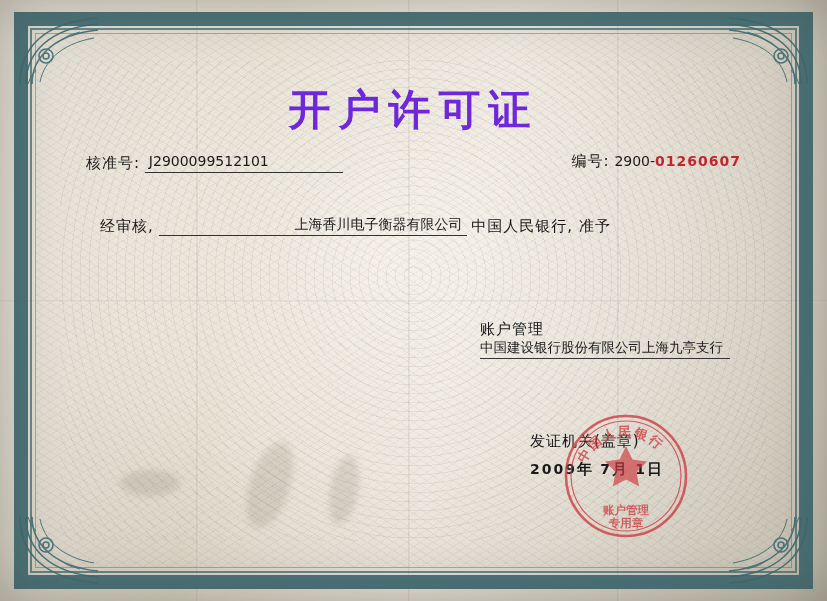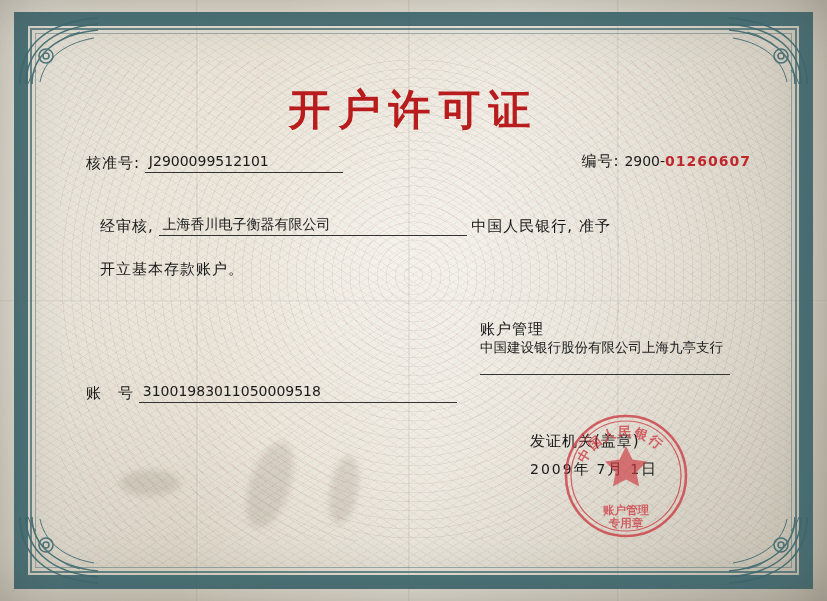--- a/index.html
+++ b/index.html
@@ -101,77 +101,77 @@
   }
   .title {
     position: absolute;
     left: 0; right: 0;
     top: 22px;
     text-align: center;
     font-family: "DejaVu Serif", "Liberation Serif", serif;
     font-weight: bold;
     font-size: 42px;
     letter-spacing: 8px;
-    color: #b91c1c;
+    color: #6d28d9;
     text-shadow: 0 1px 0 rgba(255,255,255,0.4);
   }
   .row { position: absolute; font-size: 15px; color: #1b1b1b; }
   .label {
     font-family: "DejaVu Sans", "Liberation Sans", sans-serif;
     font-size: 15px;
     color: #171717;
     letter-spacing: 1px;
     white-space: nowrap;
   }
   .value {
     font-family: "DejaVu Sans", "Liberation Sans", sans-serif;
     font-size: 14px;
     color: #1a1a1a;
     white-space: nowrap;
   }
   .uline {
     display: inline-block;
     border-bottom: 1px solid #333;
-    text-align: left;
+    text-align: right;
     vertical-align: bottom;
     padding: 0 4px 1px 4px;
     line-height: 18px;
     height: 19px;
     overflow: hidden;
   }
 
   
   .r-approve { left: 26px; top: 92px; }
   .r-approve .uline { width: 190px; text-align: left; }
-  .r-serial { right: 16px; top: 92px; text-align: center; }
+  .r-serial { right: 26px; top: 92px; text-align: center; }
   .serial-red { color: #c0272d; font-weight: bold; letter-spacing: 1px; }
 
   .r-line1 { left: 40px; top: 155px; width: 100%; }
   .r-line1 .uline { width: 300px; }
   .r-line2 { left: 40px; top: 200px; }
 
   .r-legal { left: 26px; top: 260px; }
   .r-legal .uline.name { width: 140px; }
   .r-bank { left: 420px; top: 260px; }
   .bank-val {
     display: inline-block;
     width: 250px;
     border-bottom: 1px solid #333;
     font-size: 13.5px;
     line-height: 17px;
     white-space: normal;
     vertical-align: top;
-    padding-bottom: 18px;
+    padding-bottom: 2px;
   }
 
   .r-account { left: 26px; top: 322px; }
   .r-account .uline { width: 310px; text-align: left; }
 
   .r-issuer { left: 470px; top: 372px; }
-  .r-date { left: 470px; top: 400px; letter-spacing: 2px; }
+  .r-date { left: 470px; top: 400px; letter-spacing: 2px; font-weight: bold; }
 
   
   .seal {
     position: absolute;
     left: 500px; top: 350px;
     width: 132px; height: 132px;
     opacity: 0.78;
     pointer-events: none;
   }
   .seal svg { display: block; }
@@ -281,34 +281,27 @@
       <span class="label">编号:</span>
       <span class="value">2900-</span><span class="value serial-red">01260607</span>
     </div>
 
     <div class="row r-line1">
       <span class="label">经审核,</span>
       <span class="uline value">上海香川电子衡器有限公司</span>
       <span class="label">中国人民银行, 准予</span>
     </div>
 
-    <div class="row r-line2">
-      <span class="label">开立基本存款账户。</span>
-    </div>
 
 
     <div class="row r-bank">
       <span class="label">账户管理</span>
       <span class="bank-val value">中国建设银行股份有限公司上海九亭支行</span>
     </div>
 
-    <div class="row r-account">
-      <span class="label">账　号</span>
-      <span class="uline value">31001983011050009518</span>
-    </div>
 
     <div class="row r-issuer">
       <span class="label">发证机关(盖章)</span>
     </div>
 
     <div class="row r-date">
       <span class="value">2009</span><span class="label">年</span>
       <span class="value">7</span><span class="label">月</span>
       <span class="value">1</span><span class="label">日</span>
     </div>

